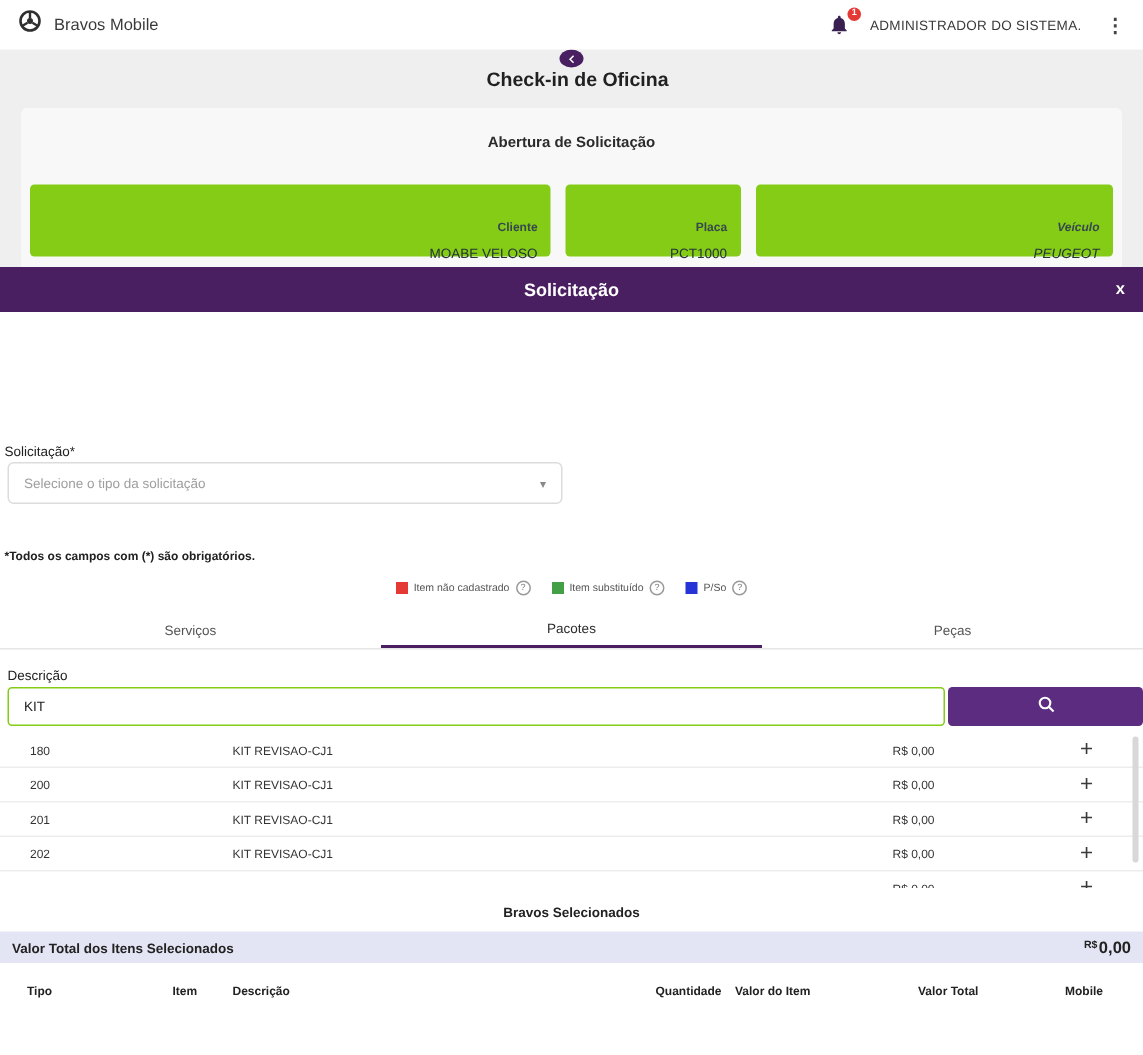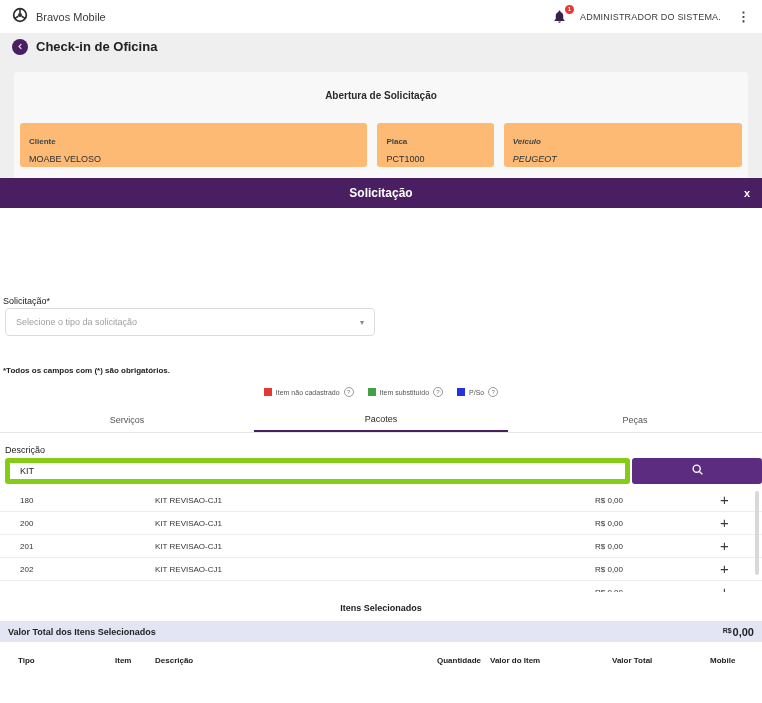--- a/index.html
+++ b/index.html
@@ -12,28 +12,28 @@
   .topbar-right { margin-left:auto; display:flex; align-items:center; }
   .bell-wrap { position:relative; width:16px; height:16px; cursor:pointer; }
   .badge { position:absolute; top:-4px; right:-6px; background:#E53935; color:#fff; font-size:6px;
            font-weight:bold; min-width:9px; height:9px; border-radius:50%; display:flex;
            align-items:center; justify-content:center; }
   .user-name { font-size:9px; color:#3a3a3a; margin-left:12px; letter-spacing:.2px; }
   .kebab { font-size:13px; color:#444; margin-left:16px; font-weight:bold; cursor:pointer; }
 
   
   .gray-region { height:145px; background:#efefef; overflow:hidden; }
-  .subbar { height:27px; display:flex; align-items:center; padding:0 12px; }
+  .subbar { height:27px; display:flex; align-items:center; padding:0 12px;flex-direction:column; }
   .back-btn { width:16px; height:16px; border-radius:50%; background:#4A1F61; display:flex;
               align-items:center; justify-content:center; cursor:pointer; }
   .subbar-title { font-size:13px; font-weight:bold; color:#212121; margin-left:8px; }
   .card { margin:12px 14px 0; background:#f8f8f8; border-radius:4px; padding:10px 6px 24px; }
   .card-title { text-align:center; font-size:10px; font-weight:bold; color:#2b2b2b; margin:8px 0 22px; }
   .fields { display:flex; gap:10px; }
-  .field { background:#fdba74; border-radius:3px; padding:14px 9px; height:44px; }
+  .field { background:#84cc16; border-radius:3px; padding:24px 9px; height:44px;text-align:right; }
   .field-cliente { flex:3.35; }
   .field-placa { flex:1; }
   .field-veiculo { flex:2.24;font-style:italic; }
   .field-label { font-size:8px; font-weight:bold; color:#37474f; margin-bottom:8px; }
   .field-value { font-size:9px; color:#263238; }
 
   
   .modal { position:absolute; left:0; top:178px; width:762px; bottom:0; background:#fff; }
   .modal-header { height:30px; background:#4A1F61; position:relative; display:flex;
                   align-items:center; justify-content:center; }
@@ -58,21 +58,21 @@
                color:#777; display:flex; align-items:center; justify-content:center; cursor:pointer; }
 
   .tabs { position:absolute; left:0; top:199px; width:100%; height:26px; display:flex;
           border-bottom:1px solid #e6e6e6; }
   .tab { flex:1; display:flex; align-items:center; justify-content:center; font-size:9px;
          color:#555; cursor:pointer; }
   .tab.active { color:#2b2b2b; border-bottom:2px solid #4A1F61; }
 
   .search-label { position:absolute; left:5px; top:237px; font-size:9px; color:#212121; }
   .search-input { position:absolute; left:5px; top:250px; width:625px; height:26px;
-                  border:5px solid #84cc16; border-radius:3px; padding:0 10px; font-size:9px;
+                  border:1px solid #84cc16; border-radius:3px; padding:0 10px; font-size:9px;
                   color:#222; font-family:inherit; outline:none; }
   .search-btn { position:absolute; left:632px; top:250px; width:130px; height:26px; background:#5B2C7F;
                 border:none; border-radius:3px; display:flex; align-items:center; justify-content:center;
                 cursor:pointer; }
 
   .results { position:absolute; left:0; top:281px; width:100%; height:103px; overflow:hidden; }
   .result-row { position:relative; height:23px; border-bottom:1px solid #ededed; }
   .rr-code  { position:absolute; left:20px;  top:7px; font-size:8px; color:#333; }
   .rr-desc  { position:absolute; left:155px; top:7px; font-size:8px; color:#333; }
   .rr-value { position:absolute; left:595px; top:7px; font-size:8px; color:#333; }
@@ -228,21 +228,21 @@
         </div>
         <div class="result-row">
           <span class="rr-code"></span>
           <span class="rr-desc"></span>
           <span class="rr-value">R$ 0,00</span>
           <button class="rr-add"><span>+</span></button>
         </div>
         <div class="results-scrollbar"></div>
       </div>
 
-      <div class="selected-title">Itens Selecionados</div>
+      <div class="selected-title">Bravos Selecionados</div>
 
       <div class="total-bar">
         <span class="total-label">Valor Total dos Itens Selecionados</span>
         <span class="total-value-wrap">
           <span class="total-currency">R$</span>
           <span class="total-value">0,00</span>
         </span>
       </div>
 
       <div class="items-table-head">

